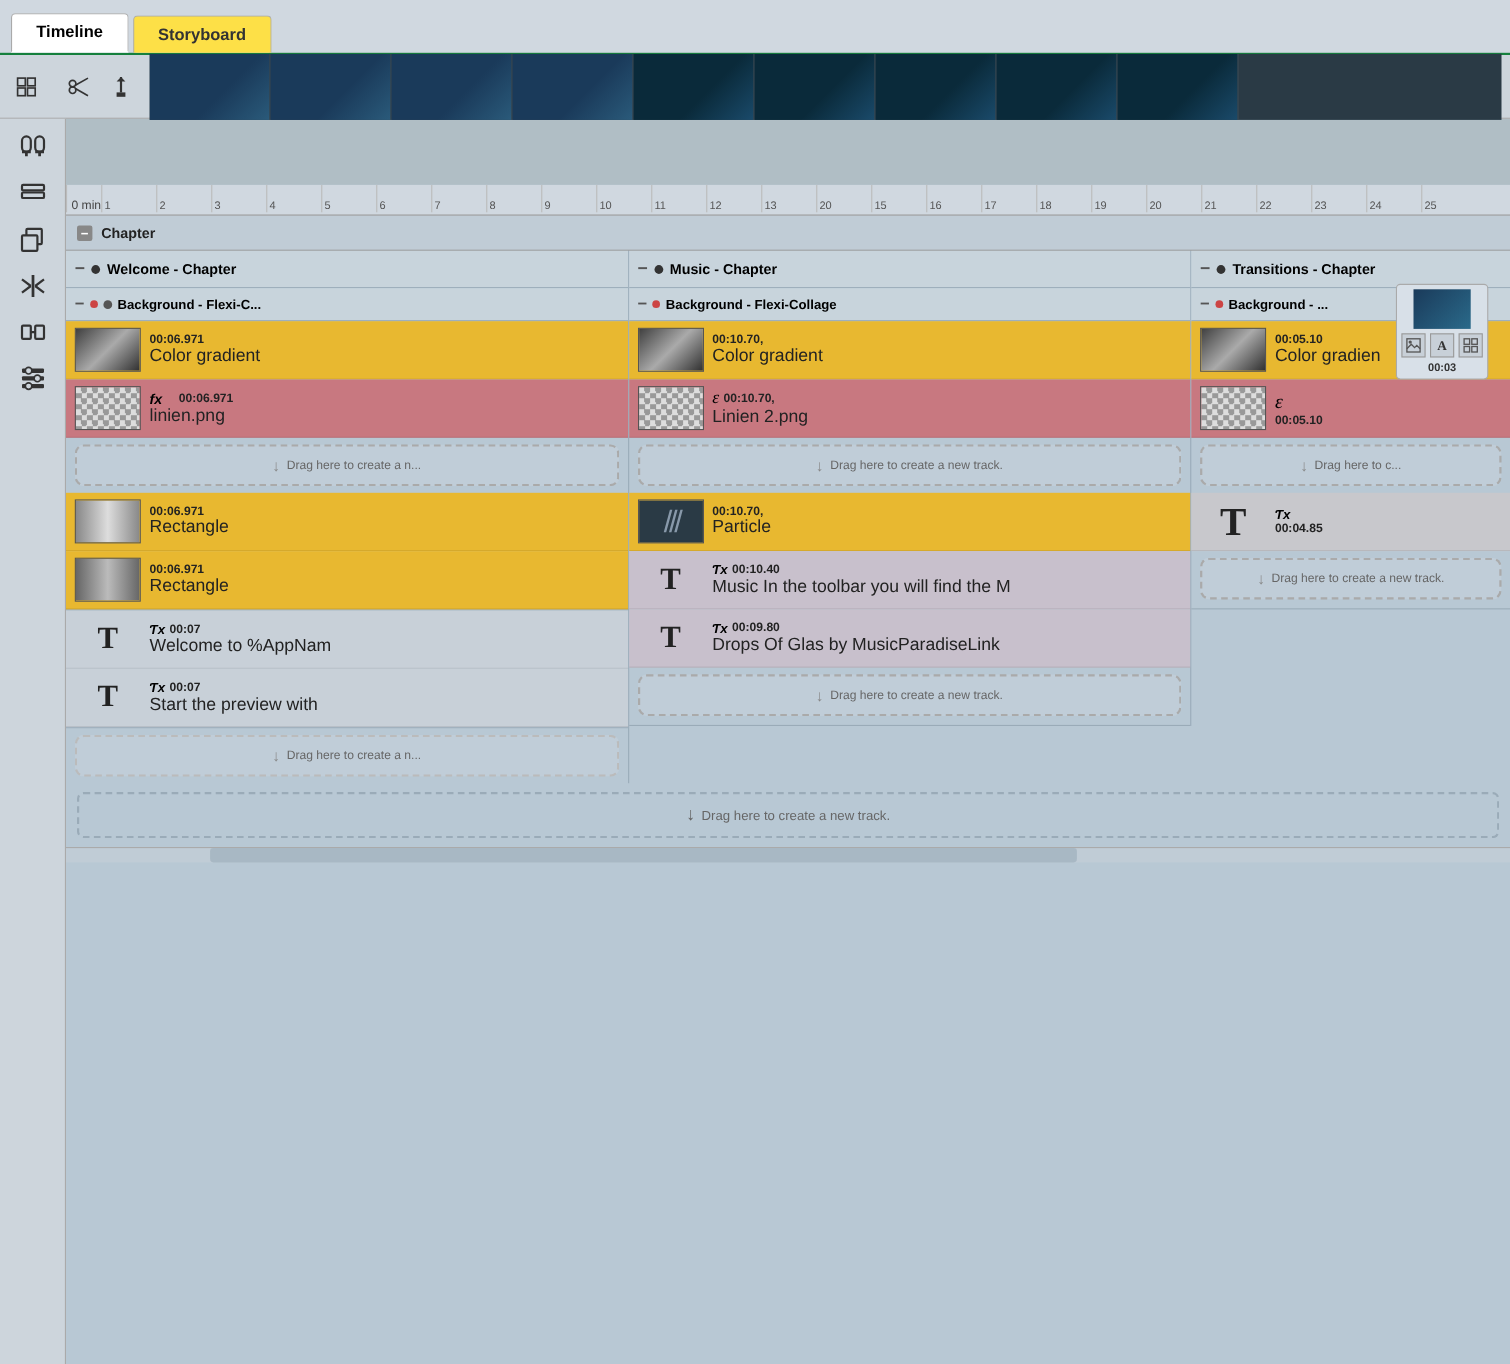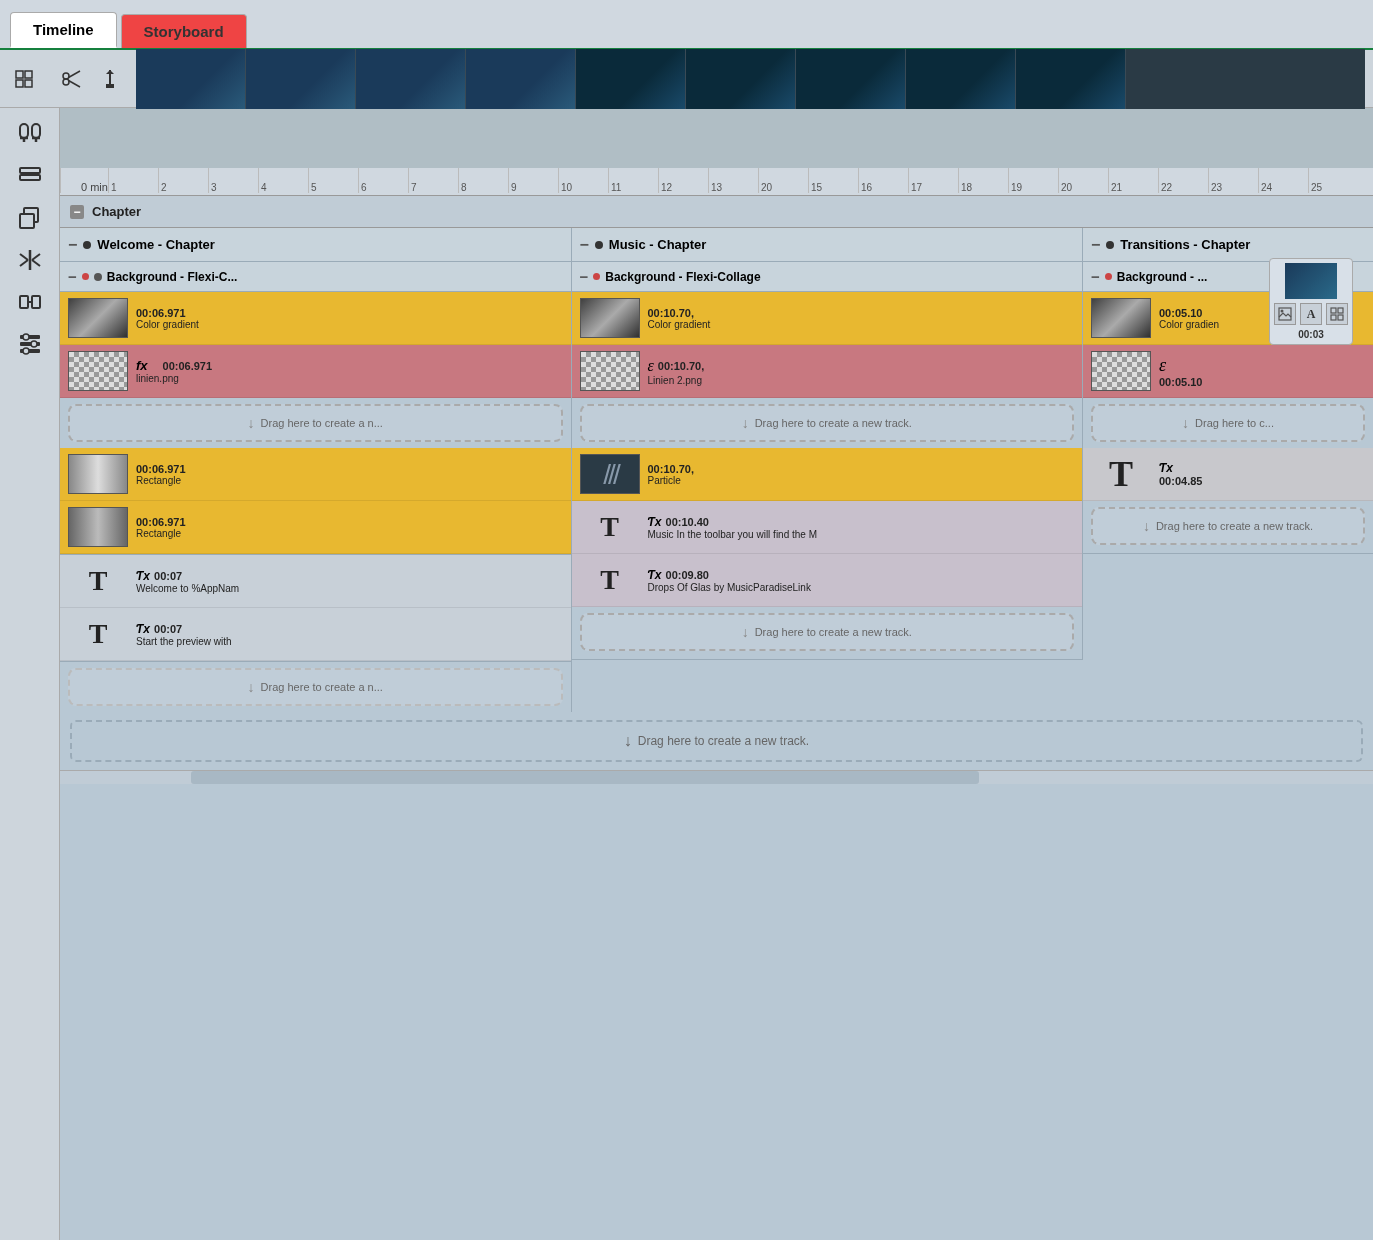--- a/index.html
+++ b/index.html
@@ -14,21 +14,21 @@
       align-items: flex-end;
       padding-left: 10px;
     }
     .tab {
       padding: 8px 22px;
       font-size: 15px;
       font-weight: bold;
       cursor: pointer;
       border: 1px solid #aaa;
       border-bottom: none;
-      background: #ef4444;
+      background: #fde047;
       border-radius: 4px 4px 0 0;
       margin-right: 4px;
       color: #333;
     }
     .tab.active {
       background: #fff;
       border-bottom: 2px solid #fff;
       color: #000;
     }
 
@@ -111,21 +111,21 @@
     }
     .ruler-mark {
       min-width: 50px;
       font-size: 10px;
       color: #555;
       padding-left: 2px;
       border-left: 1px solid #bbb;
       height: 100%;
       display: flex; align-items: flex-end;
     }
-    .ruler-0 { min-width: 28px; font-size: 11px; padding-left: 20px; color: #444; }
+    .ruler-0 { min-width: 28px; font-size: 11px; padding-left: 4px; color: #444; }
 
     
     .chapter-header {
       display: flex;
       align-items: center;
       background: #c0ccd6;
       height: 32px;
       padding: 0 10px;
       border-bottom: 1px solid #999;
       font-weight: bold;
@@ -215,21 +215,21 @@
       width: 100%; height: 100%;
       background: linear-gradient(135deg, #404040, #aaa, #303030);
     }
     .clip-thumb-checker {
       width: 100%; height: 100%;
       background-image: repeating-conic-gradient(#999 0% 25%, #ddd 0% 50%);
       background-size: 10px 10px;
     }
     .clip-info { flex: 1; }
     .clip-time { font-size: 11px; font-weight: bold; color: #222; }
-    .clip-name { font-size: 10px; color: #222; }
+    .clip-name { font-size: 16px; color: #222; }
 
     
     .drag-zone {
       margin: 6px 8px;
       border: 2px dashed #aaa;
       border-radius: 8px;
       background: rgba(200,210,220,0.5);
       height: 38px;
       display: flex;
       align-items: center;

